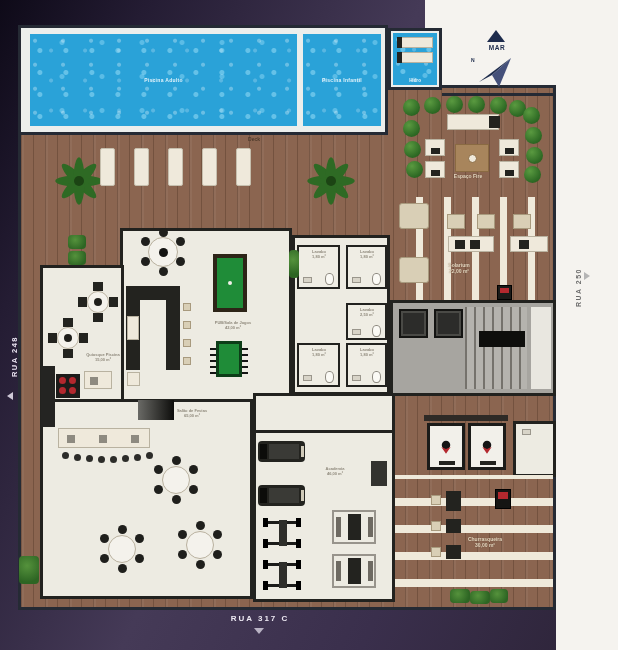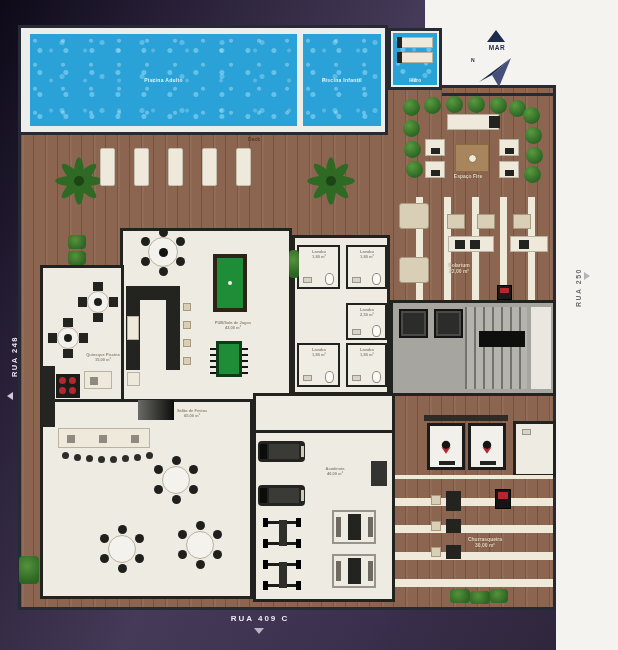--- a/index.html
+++ b/index.html
@@ -424,16 +424,16 @@
     <polygon points="32,0 0,24 13,17" fill="#1d2b4c"></polygon>
     <polygon points="32,0 13,17 20,29" fill="#44507a"></polygon>
   </svg>
 
   <div class="street" style="left:-26px;top:352px;width:80px;color:#e9e4f0;font-size:7.5px;transform:rotate(-90deg);">RUA 248</div>
   <div class="tri" style="left:7px;top:392px;border-top:4px solid transparent;border-bottom:4px solid transparent;border-right:6px solid #cfc9d8;"></div>
 
   <div class="street" style="left:538px;top:284px;width:80px;color:#6b6b6b;font-size:7px;transform:rotate(-90deg);">RUA 250</div>
   <div class="tri" style="left:584px;top:272px;border-top:4px solid transparent;border-bottom:4px solid transparent;border-left:6px solid #b5b5b5;"></div>
 
-  <div class="street" style="left:200px;top:614px;width:120px;color:#ece8f2;font-size:8px;letter-spacing:2px;">RUA 409 C</div>
+  <div class="street" style="left:200px;top:614px;width:120px;color:#ece8f2;font-size:8px;letter-spacing:2px;">RUA 317 C</div>
   <div class="tri" style="left:254px;top:628px;border-left:5px solid transparent;border-right:5px solid transparent;border-top:6px solid #b9b3c4;"></div>
 
 </div>
 
 </body></html>

